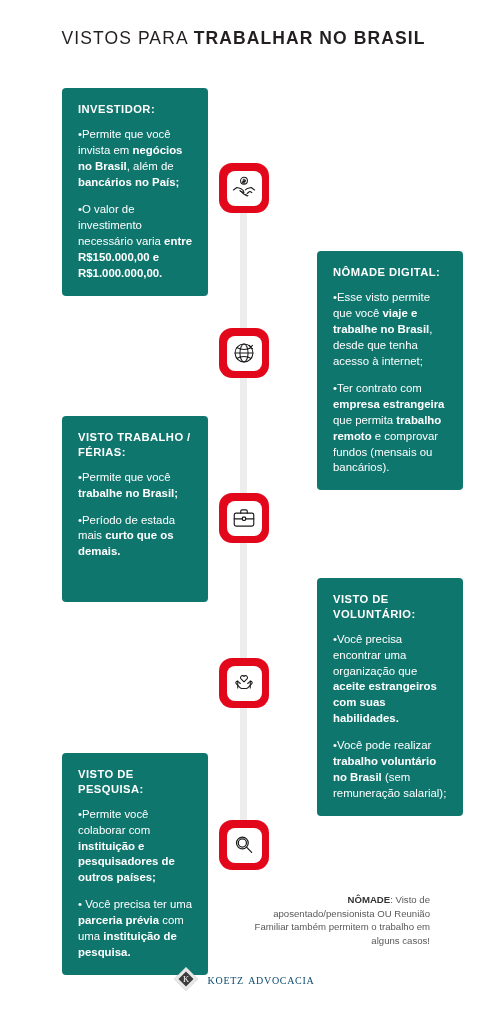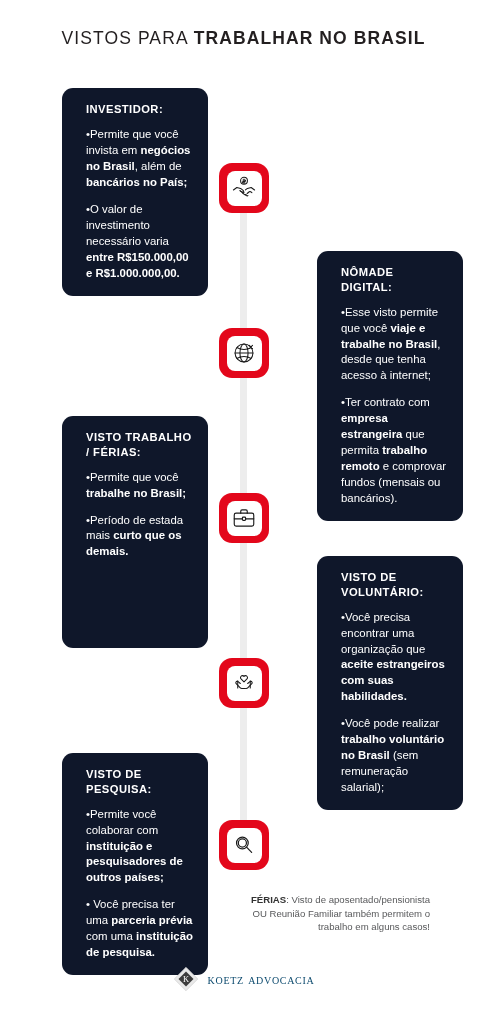--- a/index.html
+++ b/index.html
@@ -65,24 +65,24 @@
     border-radius: 8px;
     display: flex;
     align-items: center;
     justify-content: center;
   }
   .node-inner svg { display: block; }
 
   
   .card {
     position: absolute;
-    background: #0f172a;
-    border-radius: 11px;
+    background: #0f766e;
+    border-radius: 4px;
     color: #ffffff;
-    padding: 14px 15px 14px 24px;
+    padding: 14px 15px 14px 16px;
     width: 146px;
   }
   .card.left  { left: 62px; }
   .card.right { left: 280px; margin-left: 37px; }
 
   .card-title {
     font-size: 11.2px;
     font-weight: 700;
     letter-spacing: 0.45px;
     line-height: 1.32;
@@ -207,39 +207,39 @@
     <div class="bullet">•Permite que você invista em <b>negócios no Brasil</b>, além de <b>bancários no País;</b></div>
     <div class="bullet">•O valor de investimento necessário varia <b>entre R$150.000,00 e R$1.000.000,00.</b></div>
   </div>
 
   <div class="card right" style="top:251px">
     <div class="card-title">NÔMADE DIGITAL:</div>
     <div class="bullet">•Esse visto permite que você <b>viaje e trabalhe no Brasil</b>, desde que tenha acesso à internet;</div>
     <div class="bullet">•Ter contrato com <b>empresa estrangeira</b> que permita <b>trabalho remoto</b> e comprovar fundos (mensais ou bancários).</div>
   </div>
 
-  <div class="card left" style="top:416px;height:232px">
+  <div class="card left" style="top:416px;height:186px">
     <div class="card-title">VISTO TRABALHO / FÉRIAS:</div>
     <div class="bullet">•Permite que você <b>trabalhe no Brasil;</b></div>
     <div class="bullet">•Período de estada mais <b>curto que os demais.</b></div>
   </div>
 
-  <div class="card right" style="top:556px">
+  <div class="card right" style="top:578px">
     <div class="card-title">VISTO DE VOLUNTÁRIO:</div>
     <div class="bullet">•Você precisa encontrar uma organização que <b>aceite estrangeiros com suas habilidades.</b></div>
     <div class="bullet">•Você pode realizar <b>trabalho voluntário no Brasil</b> (sem remuneração salarial);</div>
   </div>
 
   <div class="card left" style="top:753px">
     <div class="card-title">VISTO DE PESQUISA:</div>
     <div class="bullet">•Permite você colaborar com <b>instituição e pesquisadores de outros países;</b></div>
     <div class="bullet">• Você precisa ter uma <b>parceria prévia</b> com uma <b>instituição de pesquisa.</b></div>
   </div>
 
-  <div class="note"><b>FÉRIAS</b>: Visto de aposentado/pensionista OU Reunião Familiar também permitem o trabalho em alguns casos!</div>
+  <div class="note"><b>NÔMADE</b>: Visto de aposentado/pensionista OU Reunião Familiar também permitem o trabalho em alguns casos!</div>
 
   <div class="logo-wrap">
     <svg class="logo-mark" viewBox="0 0 40 40">
       <rect x="20" y="2" width="25.5" height="25.5" transform="rotate(45 20 2)" fill="#e9e9e9" stroke="#cfcfcf" stroke-width="1"></rect>
       <rect x="20" y="8.5" width="16.3" height="16.3" transform="rotate(45 20 8.5)" fill="#3c3c3c"></rect>
       <text x="20" y="25" font-family="Liberation Serif, serif" font-size="13" fill="#ffffff" text-anchor="middle">K</text>
     </svg>
     <div class="logo-text">Koetz Advocacia</div>
   </div>
 

